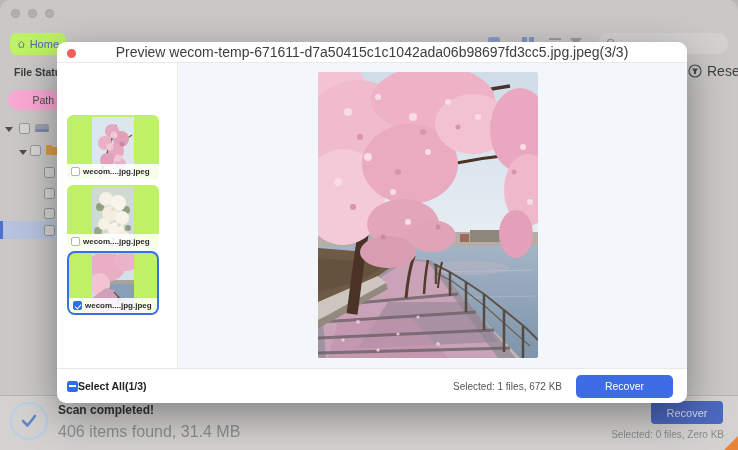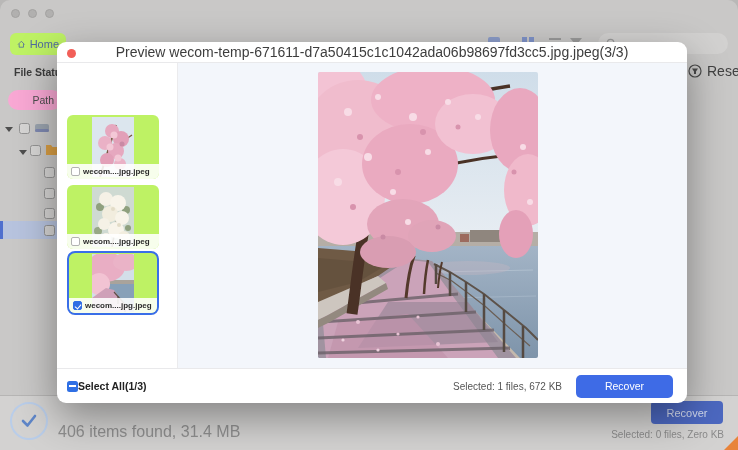--- a/index.html
+++ b/index.html
@@ -154,20 +154,21 @@
   <div class="cb abs" style="left:44px;top:188px"></div>
   <div class="cb abs" style="left:44px;top:208px"></div>
   <div class="cb abs" style="left:44px;top:225px"></div>
 
   <div class="statusbar abs"></div>
   <div class="scan-circle abs">
     <svg width="20" height="18" viewBox="0 0 20 18">
       <polyline points="4,9 8.5,13.5 16,4" fill="none" stroke="#5f86c8" stroke-width="2.6" stroke-linecap="round" stroke-linejoin="round"></polyline>
     </svg>
   </div>
+  <div class="scan-title abs">Scan completed!</div>
   <div class="scan-detail abs">406 items found, 31.4 MB</div>
   <button class="bg-recover abs">Recover</button>
   <div class="bg-selected abs">Selected: 0 files, Zero KB</div>
   <div class="corner-tri abs"></div>
 </div>
 
 <div class="modal abs">
 
   <div class="modal-title abs">
     <span>Preview wecom-temp-671611-d7a50415c1c1042ada06b98697fd3cc5.jpg.jpeg(3/3)</span>

